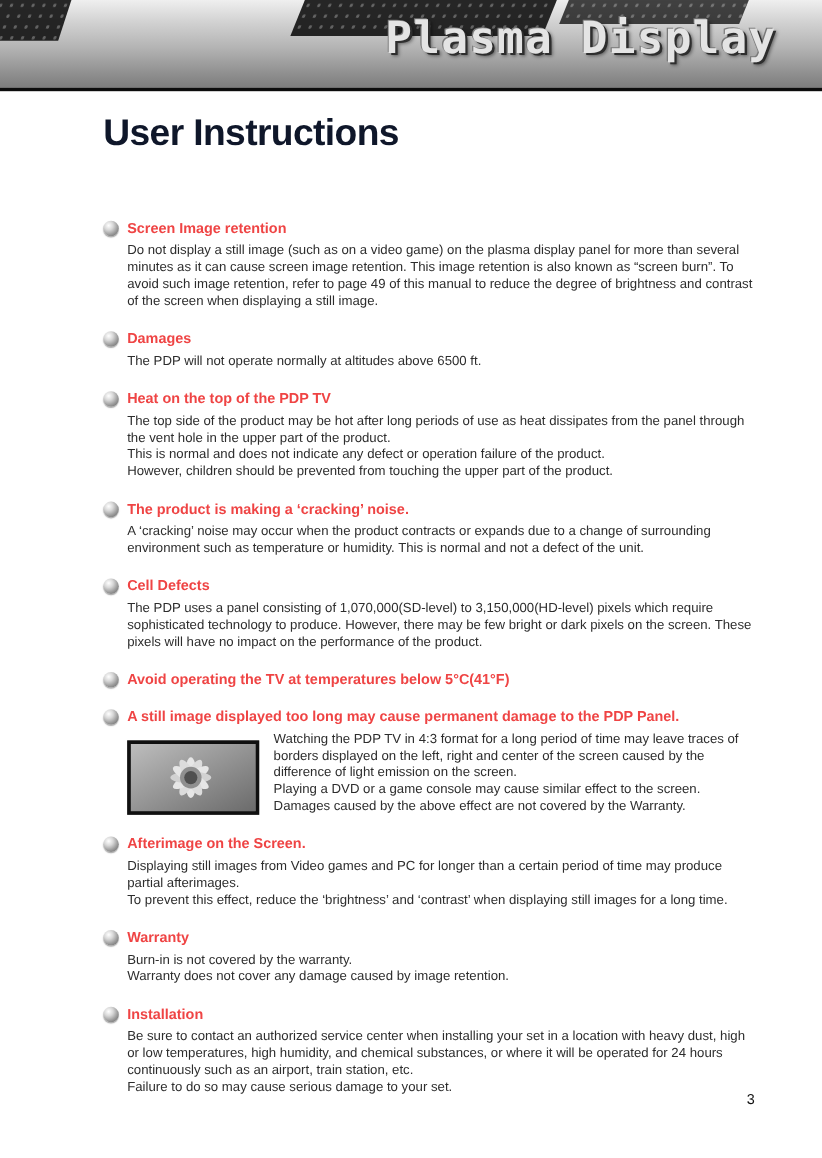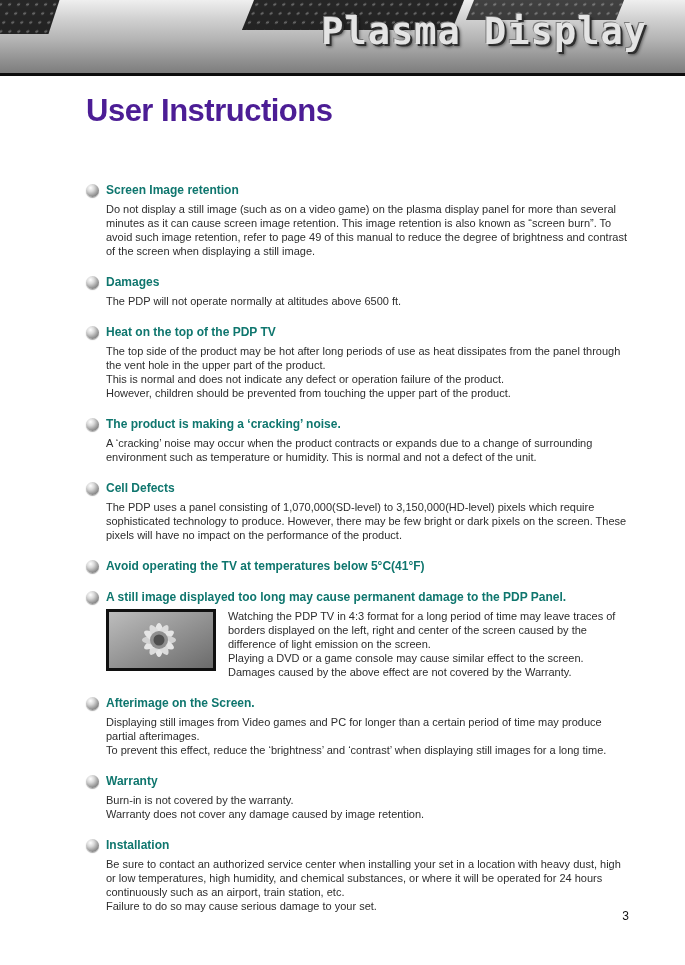--- a/index.html
+++ b/index.html
@@ -40,52 +40,52 @@
     color:#e4e4e4;
     text-shadow:2px 2px 0 #2e2e2e, -1px -1px 0 #7a7a7a, 3px 3px 3px rgba(0,0,0,.45);
   }
 
   
   .page-title {
     margin:17px 0 0 86px;
     font-size:31px;
     font-weight:bold;
     letter-spacing:-0.5px;
-    color:#4c1d95;
+    color:#0f172a;
   }
 
   
   .content { padding:0 56px 0 86px; }
   .sec { margin-top:17px; }
   .sec.first { margin-top:54px; }
   .sec-head { display:flex; align-items:center; }
   .bullet {
     flex:0 0 13px;
     width:13px; height:13px;
     border-radius:50%;
     background:radial-gradient(circle at 35% 30%, #ffffff 0%, #d8d8d8 30%, #9a9a9a 62%, #5c5c5c 100%);
     box-shadow:0 1px 1px rgba(0,0,0,.35);
     margin-right:7px;
   }
   .sec-head h3 {
     font-size:12px;
     font-weight:bold;
-    color:#0f766e;
+    color:#ef4444;
   }
   .sec-body {
     margin-top:5px;
     padding-left:20px;
     font-size:11px;
     line-height:14px;
     color:#2d2d2d;
   }
   .sec-body p { margin:0; }
 
   
-  .img-row { display:flex; align-items:flex-start; gap:12px; }
+  .img-row { display:flex; align-items:flex-end; gap:12px; }
   .tv-frame {
     flex:0 0 auto;
     border:3px solid #101010;
     line-height:0;
     background:#888;
   }
   .img-text { flex:1; }
 
   
   .page-num {

